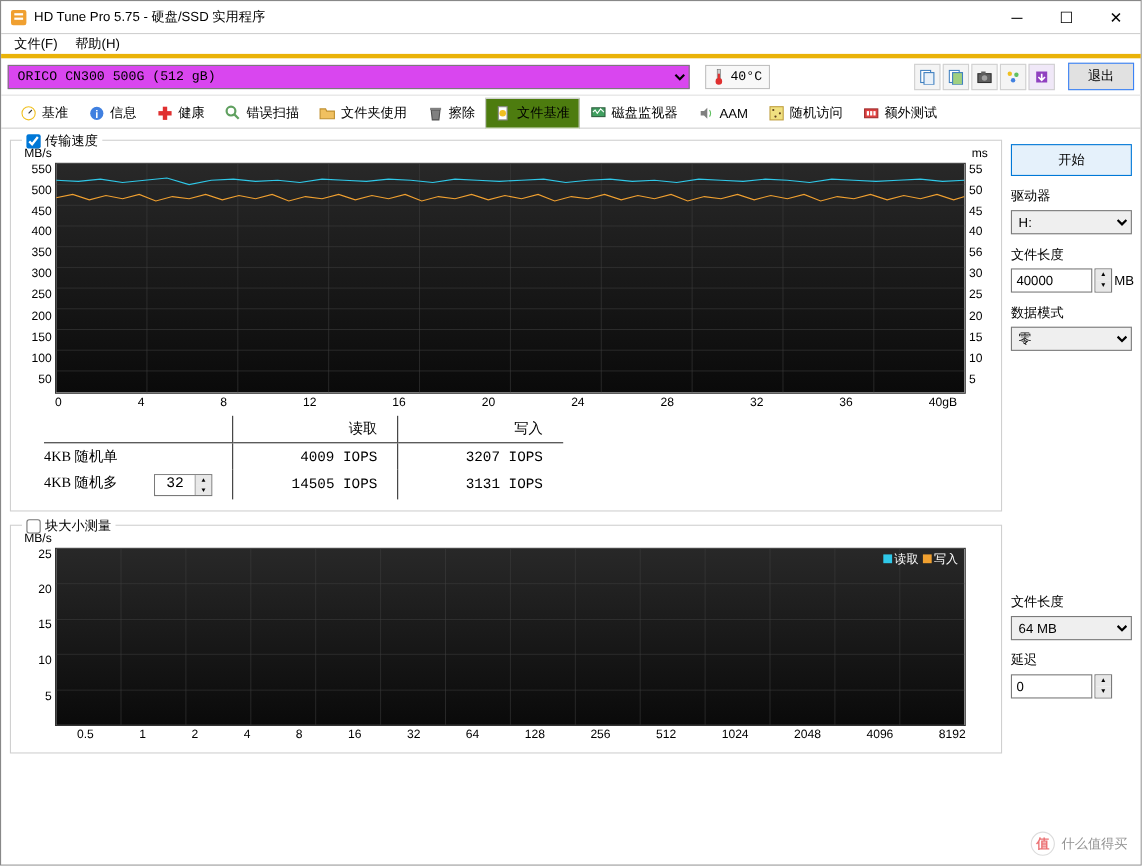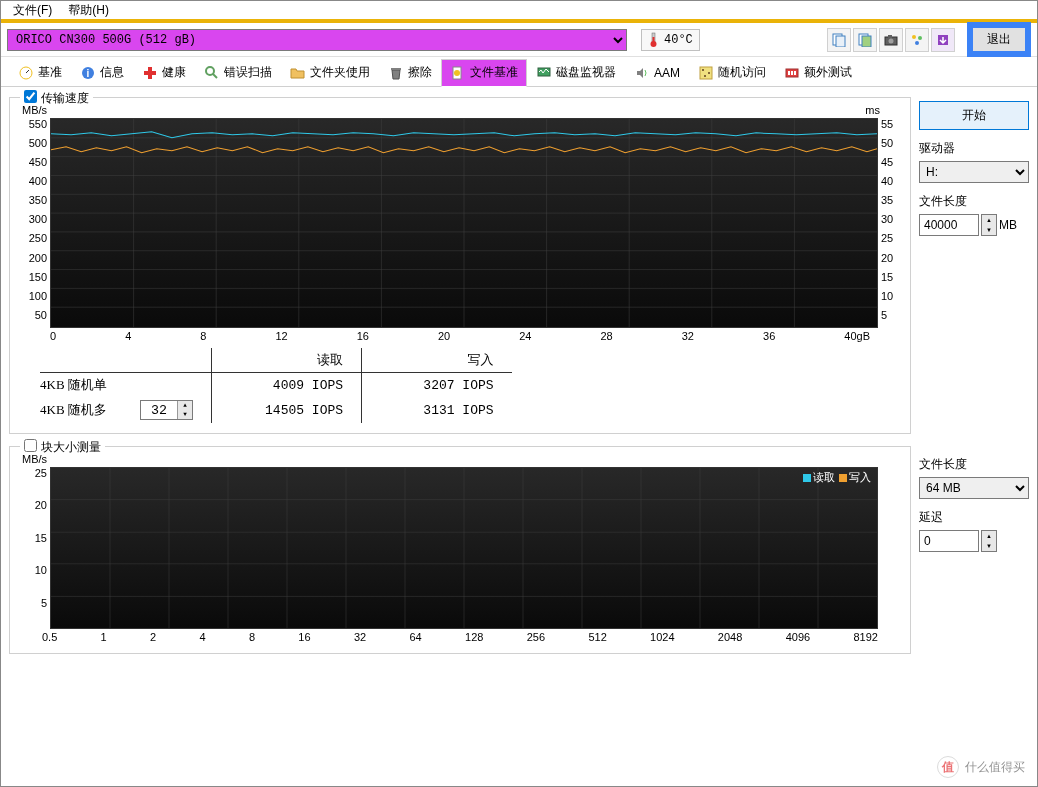--- a/index.html
+++ b/index.html
@@ -11,30 +11,30 @@
 .titlebar .winbtns { display: flex; }
 .titlebar .winbtn { width: 45px; height: 29px; display: flex; align-items: center; justify-content: center; font-size: 14px; }
 .menubar { height: 22px; display: flex; align-items: center; padding: 0 4px; font-size: 12px; border-bottom: 4px solid #eab308; }
 .menubar .menu-item { padding: 2px 8px; }
 .toolbar { height: 34px; display: flex; align-items: center; padding: 2px 6px; gap: 4px; border-bottom: 1px solid #e0e0e0; }
 .device-select { flex: 1; max-width: 620px; height: 22px; font-family: "Courier New", monospace; font-size: 12px; border: 1px solid #7a7a7a; background: #d946ef; padding: 0 4px; }
 .temp-ind { display: flex; align-items: center; gap: 4px; padding: 2px 6px; border: 1px solid #c0c0c0; background: #f8f8f8; margin-left: 10px; font-family: "Courier New", monospace; }
 .tool-icons { display: flex; gap: 0; margin-left: auto; }
 .tool-icon { width: 24px; height: 24px; border: 1px solid #d0d0d0; display: flex; align-items: center; justify-content: center; background: #f4f4f4; margin-left: 2px; }
 .tool-icon.purple { background: #f0e8f8; }
-.btn { padding: 3px 14px; border: 6px solid #3b82f6; background: #e1e1e1; font-size: 12px; margin-left: 8px; min-width: 60px; text-align: center; }
+.btn { padding: 3px 14px; border: 1px solid #3b82f6; background: #e1e1e1; font-size: 12px; margin-left: 8px; min-width: 60px; text-align: center; }
 .tabbar { height: 30px; display: flex; align-items: flex-end; padding: 0 8px; border-bottom: 1px solid #d0d0d0; gap: 0; }
 .tab { display: flex; align-items: center; gap: 4px; padding: 4px 8px 5px; font-size: 12px; border: 1px solid transparent; border-bottom: none; position: relative; }
-.tab.active { background: #d946ef; border-color: #d0d0d0; border-bottom: 1px solid #fff; margin-bottom: -1px; }
+.tab.active { background: #4d7c0f; border-color: #d0d0d0; border-bottom: 1px solid #fff; margin-bottom: -1px; }
 .tab .tab-icon { width: 16px; height: 16px; }
 .content { flex: 1; display: flex; padding: 10px 8px; gap: 8px; overflow: hidden; }
 .main-panel { flex: 1; display: flex; flex-direction: column; }
 .side-panel { width: 110px; display: flex; flex-direction: column; gap: 10px; padding-top: 4px; }
 .section { border: 1px solid #d0d0d0; position: relative; margin-bottom: 12px; padding: 20px 10px 10px 10px; }
-.section-check { position: absolute; top: -8px; left: 10px; background: #fff; padding: 0 4px; display: flex; align-items: flex-start; gap: 4px; font-size: 12px; }
+.section-check { position: absolute; top: -8px; left: 10px; background: #fff; padding: 0 4px; display: flex; align-items: center; gap: 4px; font-size: 12px; }
 .section-check input { accent-color: #0078d7; }
 .chart-wrap { display: flex; font-size: 11px; }
 .y-axis-left, .y-axis-right { display: flex; flex-direction: column; justify-content: space-between; padding: 0 3px; }
 .y-axis-left { text-align: right; width: 30px; }
 .y-axis-right { text-align: left; width: 22px; }
 .y-label { font-size: 11px; }
 .chart-area { flex: 1; position: relative; overflow: hidden; border: 1px solid #333; }
 .chart1 { height: 210px; }
 .chart2 { height: 162px; }
 .chart-bg { width: 100%; height: 100%; }
@@ -49,33 +49,46 @@
 .results-table th:first-child, .results-table td:first-child { text-align: left; font-family: "Microsoft YaHei"; padding-left: 0; }
 .results-table th { font-weight: normal; font-family: "Microsoft YaHei"; border-bottom: 1px solid #333; }
 .results-table .col-read, .results-table .col-write { border-left: 1px solid #333; width: 150px; }
 .spinner-inline { display: inline-flex; align-items: center; font-family: "Courier New", monospace; border: 1px solid #7a7a7a; margin-left: 30px; }
 .spinner-inline input { width: 36px; border: none; text-align: center; font-family: "Courier New", monospace; padding: 1px; }
 .spinner-inline .spin-btns { display: flex; flex-direction: column; border-left: 1px solid #999; }
 .spinner-inline .spin-btn { width: 14px; height: 9px; font-size: 6px; display: flex; align-items: center; justify-content: center; background: #e8e8e8; }
 .side-label { font-size: 12px; margin-bottom: 4px; }
 .side-select { width: 100%; height: 22px; border: 1px solid #7a7a7a; font-size: 12px; padding: 0 2px; }
 .side-input-wrap { display: flex; align-items: center; gap: 2px; }
-.side-input { width: 60px; height: 22px; border: 1px solid #7a7a7a; text-align: left; padding: 0 4px; font-size: 12px; }
+.side-input { width: 74px; height: 22px; border: 1px solid #7a7a7a; text-align: left; padding: 0 4px; font-size: 12px; }
 .spin-btns2 { display: flex; flex-direction: column; border: 1px solid #7a7a7a; }
 .spin-btn2 { width: 14px; height: 10px; font-size: 6px; display: flex; align-items: center; justify-content: center; background: #e8e8e8; }
 .btn-start { padding: 5px 24px; border: 1px solid #0078d7; background: #e5f1fb; font-size: 12px; }
 .watermark { position: absolute; bottom: 8px; right: 12px; display: flex; align-items: center; gap: 6px; opacity: 0.7; font-size: 12px; color: #666; }
 .watermark-circle { width: 22px; height: 22px; border-radius: 50%; background: #fff; border: 1px solid #ccc; display:flex;align-items:center;justify-content:center;color:#e4393c;font-weight:bold; }
 svg.chart-bg { display: block; }
 </style>
 </head>
 <body>
 
 <div class="window">
 
+  <div class="titlebar">
+    <svg class="app-icon" viewBox="0 0 16 16">
+        <rect x="1" y="1" width="14" height="14" rx="2" fill="#f0a030"></rect>
+        <rect x="4" y="4" width="8" height="2" fill="#fff"></rect>
+        <rect x="4" y="8" width="8" height="2" fill="#fff"></rect>
+      </svg>
+    <div class="title">HD Tune Pro 5.75 - 硬盘/SSD 实用程序</div>
+    <div class="winbtns">
+      <div class="winbtn">─</div>
+      <div class="winbtn">☐</div>
+      <div class="winbtn close">✕</div>
+    </div>
+  </div>
 
   <div class="menubar">
     <div class="menu-item">文件(F)</div>
     <div class="menu-item">帮助(H)</div>
   </div>
 
   <div class="toolbar">
     <select class="device-select">
       <option>ORICO  CN300 500G (512 gB)</option>
     </select>
@@ -210,21 +223,21 @@
   <div class="content">
     <div class="main-panel">
 
       <div class="section">
         <label class="section-check">
           <input type="checkbox" checked="" style="">
           <span>传输速度</span>
         </label>
         <div style="position:relative">
           <span class="unit-label" style="top:-14px;left:2px">MB/s</span>
-          <span class="unit-label" style="top:-14px;right:20px">ms</span>
+          <span class="unit-label" style="top:-14px;right:2px">ms</span>
         </div>
         <div class="chart-wrap">
           <div class="y-axis-left">
             <span class="y-label">550</span>
               <span class="y-label">500</span>
               <span class="y-label">450</span>
               <span class="y-label">400</span>
               <span class="y-label">350</span>
               <span class="y-label">300</span>
               <span class="y-label">250</span>
@@ -268,21 +281,21 @@
               <polyline fill="none" stroke="#2fc8e8" stroke-width="1" points="0,15 20,16 40,14 60,17 80,15 100,13 120,19 140,15 160,14 180,16 200,15 220,17 240,14 260,15 280,16 300,14 320,15 340,17 360,14 380,15 400,16 420,15 440,14 460,17 480,15 500,14 520,16 540,15 560,17 580,14 600,15 620,16 640,14 660,15 680,17 700,14 720,15 740,16 760,15 780,14 800,16 820,15"></polyline>
 
               <polyline fill="none" stroke="#f0a030" stroke-width="1" points="0,31 15,28 30,33 45,29 60,32 75,28 90,34 105,30 120,32 135,28 150,33 165,29 180,32 195,28 210,34 225,30 240,32 255,28 270,33 285,29 300,32 315,28 330,34 345,30 360,32 375,28 390,33 405,29 420,32 435,28 450,34 465,30 480,32 495,28 510,33 525,29 540,32 555,28 570,34 585,30 600,32 615,28 630,33 645,29 660,32 675,28 690,34 705,30 720,32 735,28 750,33 765,29 780,32 795,28 810,33 820,30"></polyline>
             </svg>
           </div>
           <div class="y-axis-right">
             <span class="y-label">55</span>
               <span class="y-label">50</span>
               <span class="y-label">45</span>
               <span class="y-label">40</span>
-              <span class="y-label">35</span>
+              <span class="y-label">56</span>
               <span class="y-label">30</span>
               <span class="y-label">25</span>
               <span class="y-label">20</span>
               <span class="y-label">15</span>
               <span class="y-label">10</span>
               <span class="y-label">5</span>
               <span class="y-label"></span>
           </div>
         </div>
         <div class="x-axis">
@@ -376,21 +389,21 @@
                   <line x1="540" y1="0" x2="540" y2="162"></line>
                   <line x1="600" y1="0" x2="600" y2="162"></line>
                   <line x1="660" y1="0" x2="660" y2="162"></line>
                   <line x1="720" y1="0" x2="720" y2="162"></line>
                   <line x1="780" y1="0" x2="780" y2="162"></line>
               </g>
             </svg>
           </div>
           <div style="width:22px"></div>
         </div>
-        <div class="x-axis" style="margin:2px 22px 0 22px">
+        <div class="x-axis" style="margin:2px 22px 0 50px">
           <span>0.5</span>
             <span>1</span>
             <span>2</span>
             <span>4</span>
             <span>8</span>
             <span>16</span>
             <span>32</span>
             <span>64</span>
             <span>128</span>
             <span>256</span>
@@ -413,20 +426,24 @@
         <div class="side-label">文件长度</div>
         <div class="side-input-wrap">
           <input class="side-input" value="40000" style="">
           <span class="spin-btns2">
               <span class="spin-btn2">▲</span>
               <span class="spin-btn2">▼</span>
             </span>
           <span>MB</span>
         </div>
       </div>
+      <div>
+        <div class="side-label">数据模式</div>
+        <select class="side-select"><option>零</option></select>
+      </div>
       <div style="margin-top:210px">
         <div class="side-label">文件长度</div>
         <select class="side-select"><option>64 MB</option></select>
       </div>
       <div>
         <div class="side-label">延迟</div>
         <div class="side-input-wrap">
           <input class="side-input" value="0" style="">
           <span class="spin-btns2">
               <span class="spin-btn2">▲</span>

